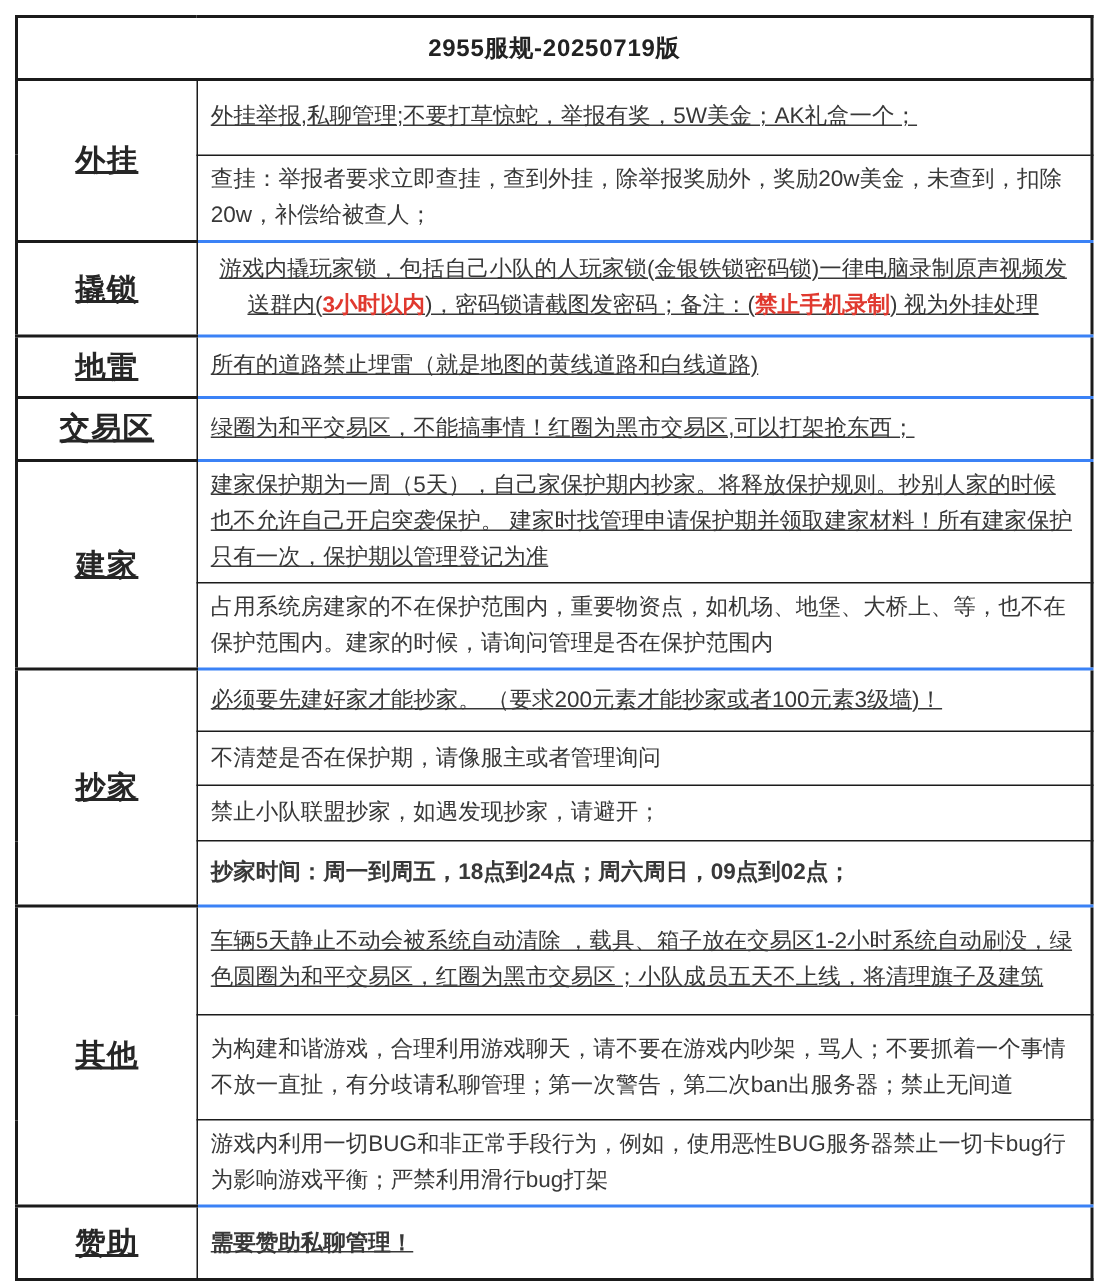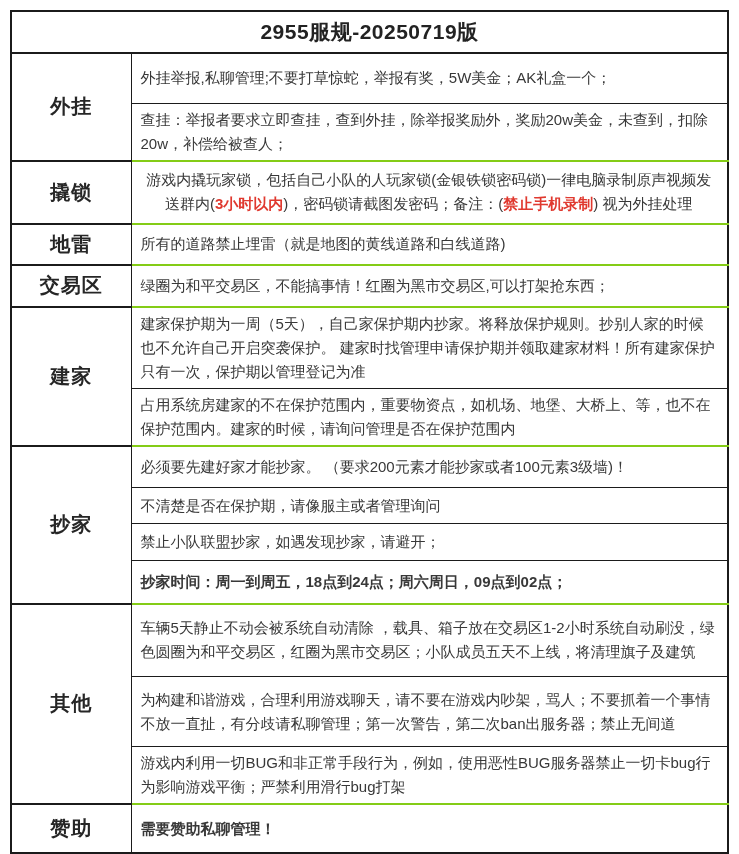--- a/index.html
+++ b/index.html
@@ -17,21 +17,21 @@
     width: 100%;
     border-collapse: collapse;
     table-layout: fixed;
     border: 2px solid #1b1b1b;
   }
   table.rules col.c-cat { width: 120px; }
   td.title-cell {
     height: 42px;
     text-align: center;
     vertical-align: middle;
-    font-size: 21px;
+    font-size: 16px;
     font-weight: 700;
     color: #222222;
     border: 2px solid #1b1b1b;
     letter-spacing: 0.5px;
   }
   td.cat {
     border: 1px solid #1b1b1b;
     text-align: center;
     vertical-align: middle;
     font-size: 20px;
@@ -40,21 +40,21 @@
     letter-spacing: 1px;
   }
   td.rule {
     border: 1px solid #1b1b1b;
     vertical-align: middle;
     padding: 4px 10px 4px 9px;
     font-size: 15px;
     line-height: 24px;
     color: #383838;
   }
-  tr.group-start td { border-top: 2px solid #84cc16; }
+  tr.group-start td { border-top: 2px solid #3b82f6; text-decoration: underline; }
   td.cat { border-bottom: 2px solid #1b1b1b; }
 </style>
 </head>
 <body>
 
 <div class="page">
   <table class="rules">
     <colgroup>
       <col class="c-cat">
       <col class="c-rule">

